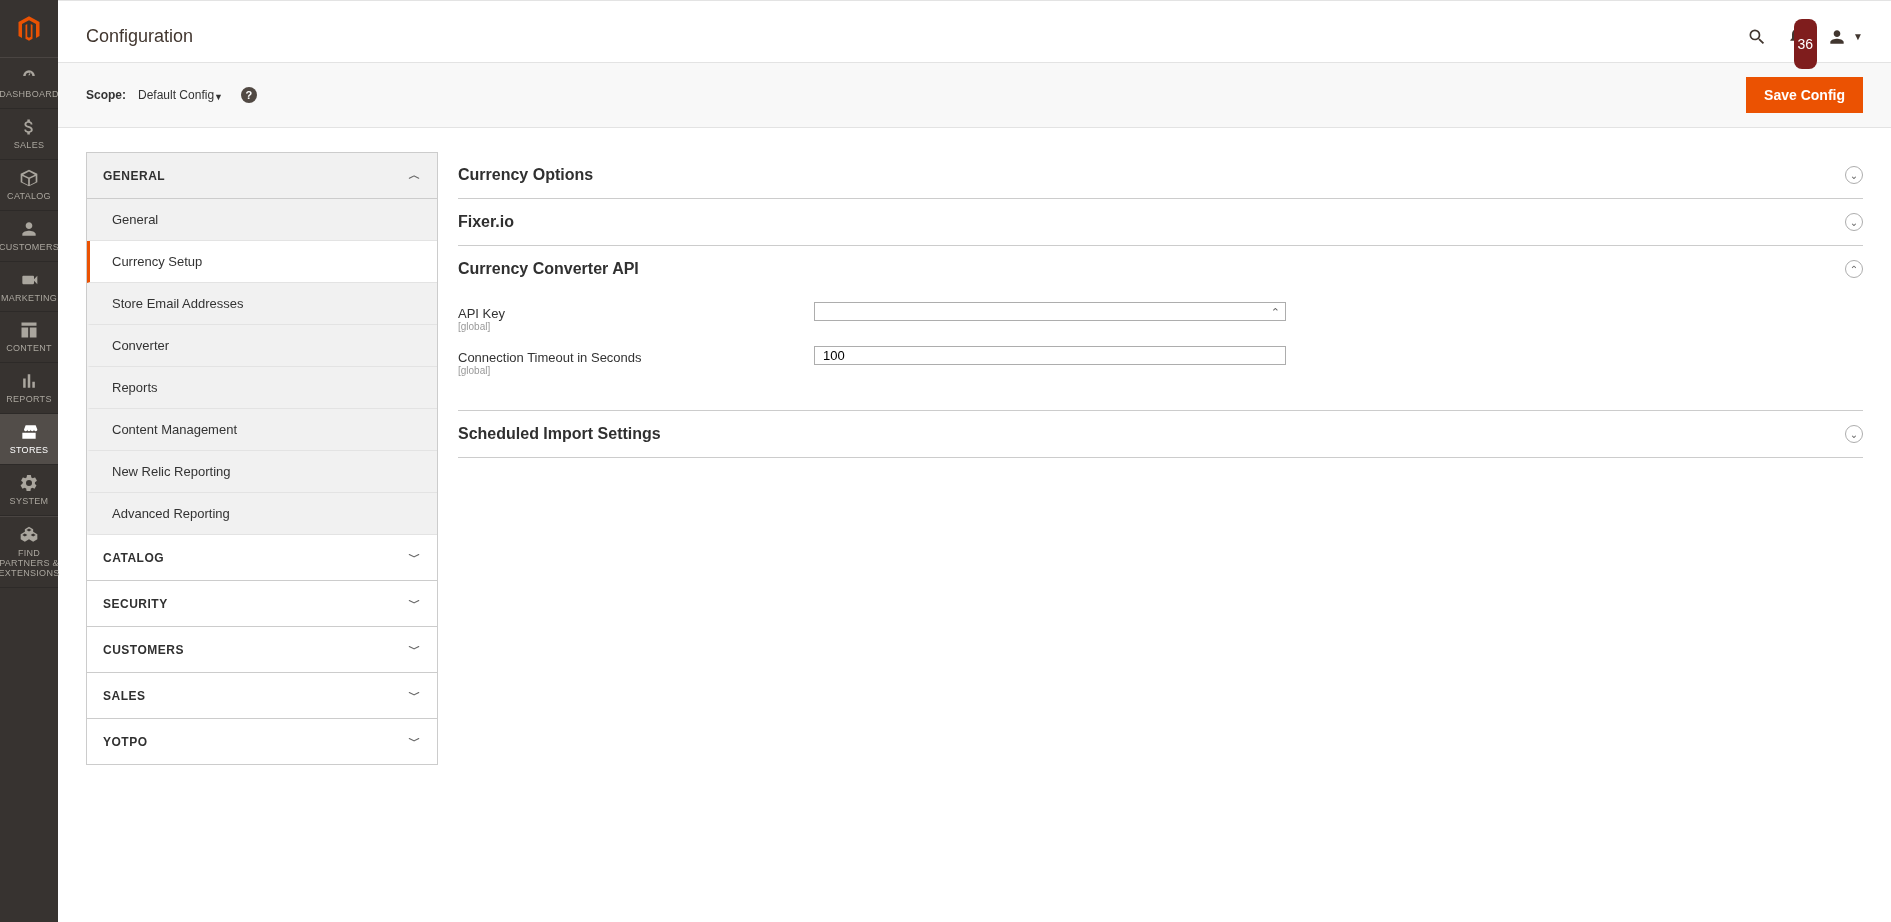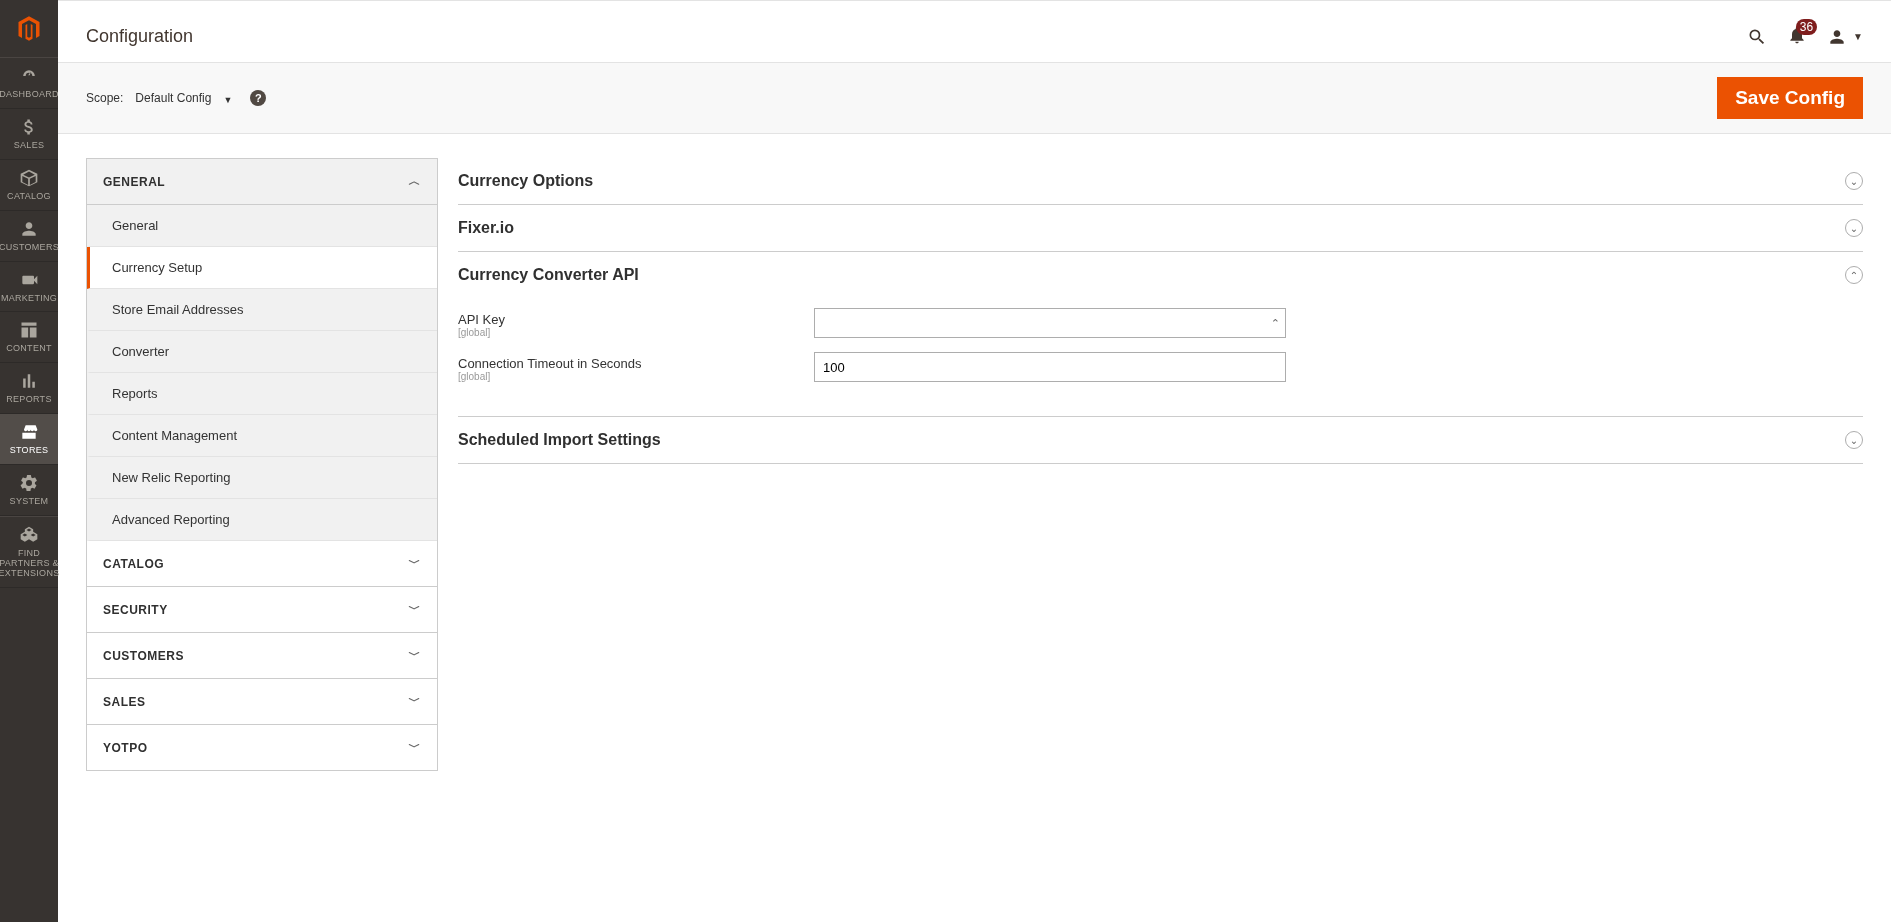--- a/index.html
+++ b/index.html
@@ -19,33 +19,33 @@
 
 
 .main { margin-left: 58px; }
 
 
 .page-header { padding: 24px 28px 14px; display: flex; align-items: center; justify-content: space-between; border-top: 1px solid #e3e3e3; }
 .page-title { font-size: 18px; font-weight: 400; color: #41362f; }
 .header-actions { display: flex; align-items: center; gap: 20px; }
 .header-icon { cursor: pointer; width: 20px; height: 20px; fill: #41362f; }
 .notif { position: relative; cursor: pointer; }
-.notif-badge { position: absolute; top: -6px; right: -10px; background: #7f1d1d; color: #fff; font-size: 12px; padding: 1px 4px; border-radius: 8px; }
+.notif-badge { position: absolute; top: -6px; right: -10px; background: #7f1d1d; color: #fff; font-size: 14px; padding: 17px 4px; border-radius: 8px; }
 .account { display: flex; align-items: center; gap: 6px; cursor: pointer; }
 .account-icon { width: 20px; height: 20px; fill: #41362f; }
 .account-caret { font-size: 10px; color: #41362f; }
 
 
 .scope-bar { background: #f8f8f8; border: 1px solid #e3e3e3; border-left: none; border-right: none; padding: 14px 28px; display: flex; align-items: center; justify-content: space-between; }
 .scope-left { display: flex; align-items: center; gap: 12px; }
-.scope-label { font-size: 12px; color: #333; font-weight: 400; text-align: right; }
-.scope-select { display: inline-flex; align-items: flex-end; gap: 12px; color: #333; font-size: 12px; cursor: pointer; }
+.scope-label { font-size: 12px; color: #333; font-weight: 700; text-align: right; }
+.scope-select { display: inline-flex; align-items: flex-end; gap: 0; color: #333; font-size: 12px; cursor: pointer; }
 .scope-caret { font-size: 9px; }
 .help-icon { width: 16px; height: 16px; background: #514943; color: #fff; border-radius: 50%; display: inline-flex; align-items: center; justify-content: center; font-size: 11px; font-weight: 700; cursor: pointer; margin-left: 6px; }
-.btn-save { background: #eb5202; color: #fff; border: none; padding: 10px 18px; font-size: 19px; font-weight: 600; cursor: pointer; }
+.btn-save { background: #eb5202; color: #fff; border: none; padding: 10px 18px; font-size: 14px; font-weight: 600; cursor: pointer; }
 
 
 .content { display: flex; padding: 24px 28px; gap: 20px; align-items: flex-start; }
 
 
 .config-tabs { width: 352px; border: 1px solid #ccc; background: #fff; }
 .tab-group-header { padding: 14px 16px; font-size: 12px; font-weight: 700; color: #303030; letter-spacing: 0.5px; display: flex; justify-content: space-between; align-items: center; cursor: pointer; border-bottom: 1px solid #ccc; background: #f1f1f1; }
 .tab-group-header.collapsed { background: #fff; }
 .tab-group-header:last-child { border-bottom: none; }
 .tab-chevron { font-size: 12px; color: #666; }
@@ -60,21 +60,21 @@
 .section-title { font-size: 16px; font-weight: 600; color: #303030; }
 .section-toggle { width: 18px; height: 18px; border: 1px solid #adadad; border-radius: 50%; display: flex; align-items: center; justify-content: center; font-size: 10px; color: #666; }
 .section-body { padding: 10px 0 20px; }
 
 
 .field-row { display: flex; align-items: flex-start; margin-bottom: 14px; }
 .field-label-col { width: 356px; padding-right: 12px; padding-top: 4px; }
 .field-label { font-size: 13px; color: #333; }
 .field-scope { font-size: 10px; color: #999; }
 .field-input-col { width: 472px; }
-.field-input { width: 100%; height: 30px; border: 1px solid #adadad; padding: 4px 8px; font-size: 13px; }
+.field-input { width: 100%; height: 19px; border: 1px solid #adadad; padding: 4px 8px; font-size: 13px; }
 .input-with-toggle { position: relative; }
 .input-toggle { position: absolute; right: 6px; top: 50%; transform: translateY(-50%); cursor: pointer; font-size: 11px; color: #666; }
 </style>
 </head>
 <body>
 
 <div class="admin-sidebar">
   <div class="admin-logo">
     <svg viewBox="0 0 24 24">
         <path fill="#eb5202" d="M12 1L3 6v12l3 1.7V7.8L12 4.5l6 3.3v11.9l3-1.7V6L12 1zm-1.5 6.7L9 8.5v11.8l3 1.7 3-1.7V8.5l-1.5-.8v11l-1.5.8-1.5-.8v-11z"></path>

